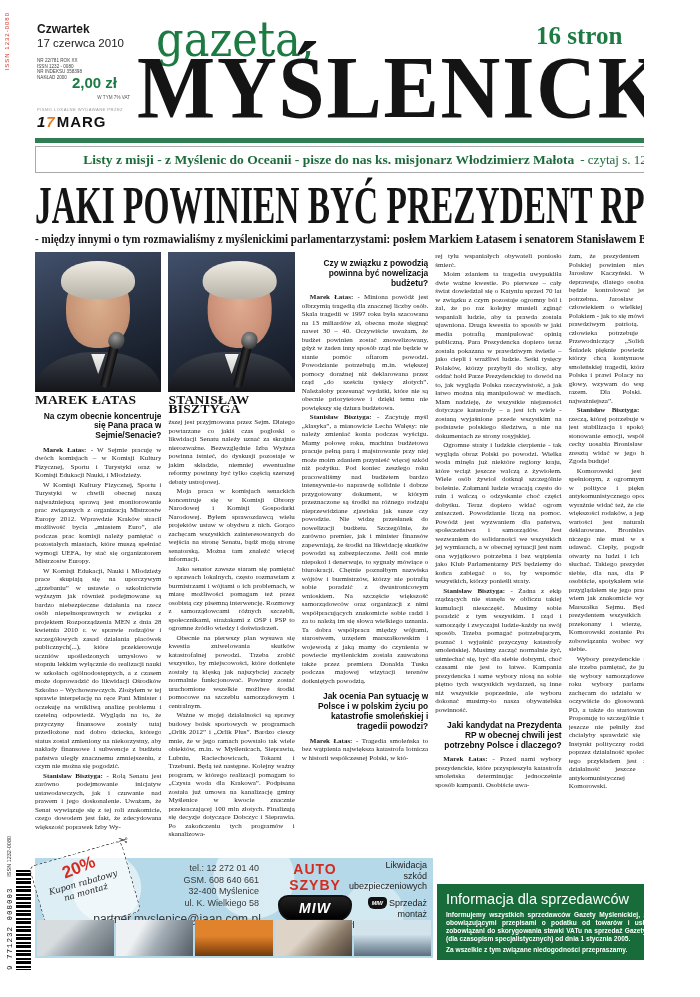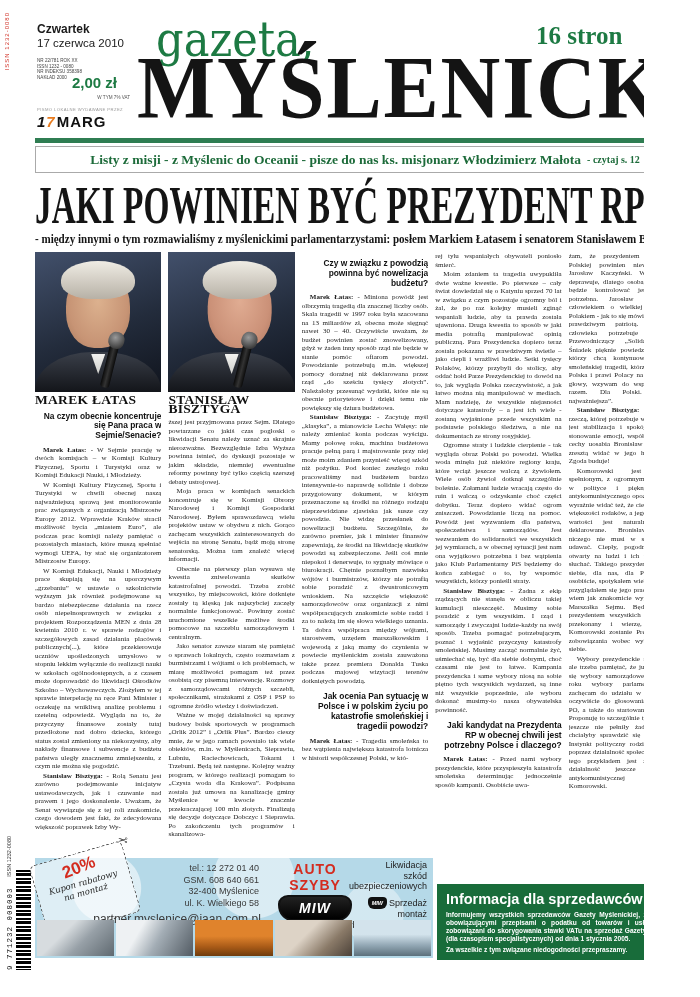--- a/index.html
+++ b/index.html
@@ -34,21 +34,21 @@
           transform:scaleX(.9);transform-origin:left;font-family:"DejaVu Serif",serif;}
   .myslenicka{position:absolute;left:137px;top:40px;font-weight:bold;font-size:88px;line-height:96px;
               letter-spacing:2px;transform:scaleX(.94);transform-origin:left;white-space:nowrap;color:#141414;}
   .pages-badge{position:absolute;left:536px;top:22px;color:#1d7a43;font-weight:bold;font-size:25px;}
 
   .green-rule{position:absolute;left:35px;top:138px;width:660px;height:5px;background:#2f7d52;}
 
   .banner{position:absolute;left:35px;top:146px;width:658px;height:25px;border:1px solid #aaa;
           display:flex;align-items:center;justify-content:center;gap:6px;background:#fff;}
   .banner .btxt{color:#1d6b3a;font-weight:bold;font-size:13.5px;white-space:nowrap;}
-  .banner .bmore{color:#1d6b3a;font-weight:bold;font-size:10px;white-space:nowrap;}
+  .banner .bmore{color:#1d6b3a;font-weight:normal;font-size:13px;white-space:nowrap;}
 
   
   .headline{position:absolute;left:35px;top:180px;font-weight:bold;font-size:53px;line-height:50px;
             white-space:nowrap;transform:scaleX(.63);transform-origin:left;color:#141414;}
   .subhead{position:absolute;left:35px;top:231px;font-weight:bold;font-size:13px;white-space:nowrap;
            transform:scaleX(.85);transform-origin:left;color:#141414;}
 
   
   .cols{position:absolute;left:35px;top:252px;width:660px;height:601px;display:flex;gap:7px;}
   .col{flex:1 1 0;overflow:hidden;text-align:justify;font-size:7px;line-height:8.5px;color:#222;}
@@ -107,21 +107,21 @@
   .ad-photos .ph{flex:1 1 0;}
   .ph1{background:linear-gradient(135deg,#d7dcdf 0 35%,#97a0a7 60%,#5f6970 100%);}
   .ph2{background:linear-gradient(120deg,#eef1f3 0 30%,#a3adb5 55%,#525b63 100%);}
   .ph3{background:linear-gradient(180deg,#e0832c 0 45%,#a85a17 75%,#6e3c0e 100%);}
   .ph4{background:linear-gradient(135deg,#ddd3c6 0 40%,#8a7a68 70%,#4b4138 100%);}
   .ph5{background:linear-gradient(180deg,#d3e3ec 0 40%,#93a8b5 70%,#5c707c 100%);}
 
   
   .notice{position:absolute;left:437px;top:884px;width:258px;height:76px;background:#186c3a;color:#fff;
           padding:7px 9px;box-sizing:border-box;font-family:"Liberation Sans",sans-serif;}
-  .notice .n-title{font-weight:bold;font-size:14.5px;margin:0 0 4px;}
+  .notice .n-title{font-weight:normal;font-size:14.5px;margin:0 0 4px;}
   .notice p{font-size:6.6px;font-weight:bold;line-height:8px;margin:0 0 3px;text-align:justify;}
 </style>
 </head>
 <body>
 
 <div class="page">
 
   <div class="edge-red">ISSN 1232-0080</div>
   <div class="barcode-issn">ISSN 1232-0080</div>
   <div class="barcode-wrap">
@@ -187,22 +187,22 @@
           </div>
         <div class="suit"></div>
         <div class="shirt"></div>
         <div class="mic">
             <div class="mic-head"></div>
           </div>
       </div>
       <div class="caption">STANISŁAW BISZTYGA</div>
       <p class="noind"><span>ższej jest przyjmowana przez Sejm. Dlatego powtarzane co jakiś czas pogłoski o likwidacji Senatu należy uznać za skrajnie nierozważne. Bezwzględnie Izba Wyższa powinna istnieć, do dyskusji pozostaje w jakim składzie, niemniej ewentualne reformy powinny być tylko częścią szerszej debaty ustrojowej.</span></p>
       <p><span>Moja praca w komisjach senackich koncentruje się w Komisji Obrony Narodowej i Komisji Gospodarki Narodowej. Byłem sprawozdawcą wielu projektów ustaw w obydwu z nich. Gorąco zachęcam wszystkich zainteresowanych do wejścia na stronę Senatu, bądź moją stronę senatorską. Można tam znaleźć więcej informacji.</span></p>
+      <p><span>Jako senator zawsze staram się pamiętać o sprawach lokalnych, często rozmawiam z burmistrzami i wójtami o ich problemach, w miarę możliwości pomagam też przez osobistą czy pisemną interwencję. Rozmowy z samorządowcami różnych szczebli, społecznikami, strażakami z OSP i PSP to ogromne źródło wiedzy i doświadczeń.</span></p>
       <p><span>Obecnie na pierwszy plan wysuwa się kwestia zniwelowania skutków katastrofalnej powodzi. Trzeba zrobić wszystko, by miejscowości, które dotknięte zostały tą klęską jak najszybciej zaczęły normalnie funkcjonować. Powinny zostać uruchomione wszelkie możliwe środki pomocowe na szczeblu samorządowym i centralnym.</span></p>
-      <p><span>Jako senator zawsze staram się pamiętać o sprawach lokalnych, często rozmawiam z burmistrzami i wójtami o ich problemach, w miarę możliwości pomagam też przez osobistą czy pisemną interwencję. Rozmowy z samorządowcami różnych szczebli, społecznikami, strażakami z OSP i PSP to ogromne źródło wiedzy i doświadczeń.</span></p>
       <p><span>Ważne w mojej działalności są sprawy budowy boisk sportowych w programach „Orlik 2012” i „Orlik Plus”. Bardzo cieszy mnie, że w jego ramach powstało tak wiele obiektów, m.in. w Myślenicach, Sieprawiu, Lubniu, Raciechowicach, Tokarni i Trzebuni. Będą też następne. Kolejny ważny program, w którego realizacji pomagam to „Czysta woda dla Krakowa”. Podpisana została już umowa na kanalizację gminy Myślenice w kwocie znacznie przekraczającej 100 mln złotych. Finalizują się decyzje dotyczące Dobczyc i Sieprawia. Po zakończeniu tych programów i skanalizowa-</span></p>
     </div>
 
     <div class="col">
       <p class="body-q">Czy w związku z powodzią powinna być nowelizacja budżetu?</p>
       <p><span class="pname">Marek Łatas:</span><span> - Miniona powódź jest olbrzymią tragedią dla znacznej liczby osób. Skala tragedii w 1997 roku była szacowana na 13 miliardów zł, obecna może sięgnąć nawet 30 – 40. Oczywiście uważam, że budżet powinien zostać znowelizowany, gdyż w żaden inny sposób rząd nie będzie w stanie pomóc ofiarom powodzi. Powodzianie potrzebują m.in. większej pomocy doraźnej niż deklarowana przez rząd „do sześciu tysięcy złotych”. Należałoby przesunąć wydatki, które nie są obecnie priorytetowe i dzięki temu nie powiększy się dziura budżetowa.</span></p>
       <p><span class="pname">Stanisław Bisztyga:</span><span> - Zacytuję myśl „klasyka”, a mianowicie Lecha Wałęsy: nie należy zmieniać konia podczas wyścigu. Mamy połowę roku, machina budżetowa pracuje pełną parą i majstrowanie przy niej może moim zdaniem przynieść więcej szkód niż pożytku. Pod koniec zeszłego roku pracowaliśmy nad budżetem bardzo intensywnie-to naprawdę solidnie i dobrze przygotowany dokument, w którym przeznaczone są środki na różnego rodzaju nieprzewidziane zjawiska jak susze czy powodzie. Nie widzę przesłanek do nowelizacji budżetu. Szczególnie, że zarówno premier, jak i minister finansów zapewniają, że środki na likwidację skutków powodzi są zabezpieczone. Jeśli coś mnie niepokoi i denerwuje, to sygnały mówiące o biurokracji. Chętnie poznałbym nazwiska wójtów i burmistrzów, którzy nie potrafią sobie poradzić z dwustronicowym wnioskiem. Na szczęście większość samorządowców oraz organizacji z nimi współpracujących znakomicie sobie radzi i za to należą im się słowa wielkiego uznania. Ta dobra współpraca między wójtami, starostwem, urzędem marszałkowskim i wojewodą z jaką mamy do czynienia w powiecie myślenickim została zauważona także przez premiera Donalda Tuska podczas majowej wizytacji terenów dotkniętych powodzią.</span></p>
       <p class="body-q">Jak ocenia Pan sytuację w Polsce i w polskim życiu po katastrofie smoleńskiej i tragedii powodzi?</p>
       <p><span class="pname">Marek Łatas:</span><span> - Tragedia smoleńska to bez wątpienia największa katastrofa lotnicza w historii współczesnej Polski, w któ-</span></p>
     </div>

